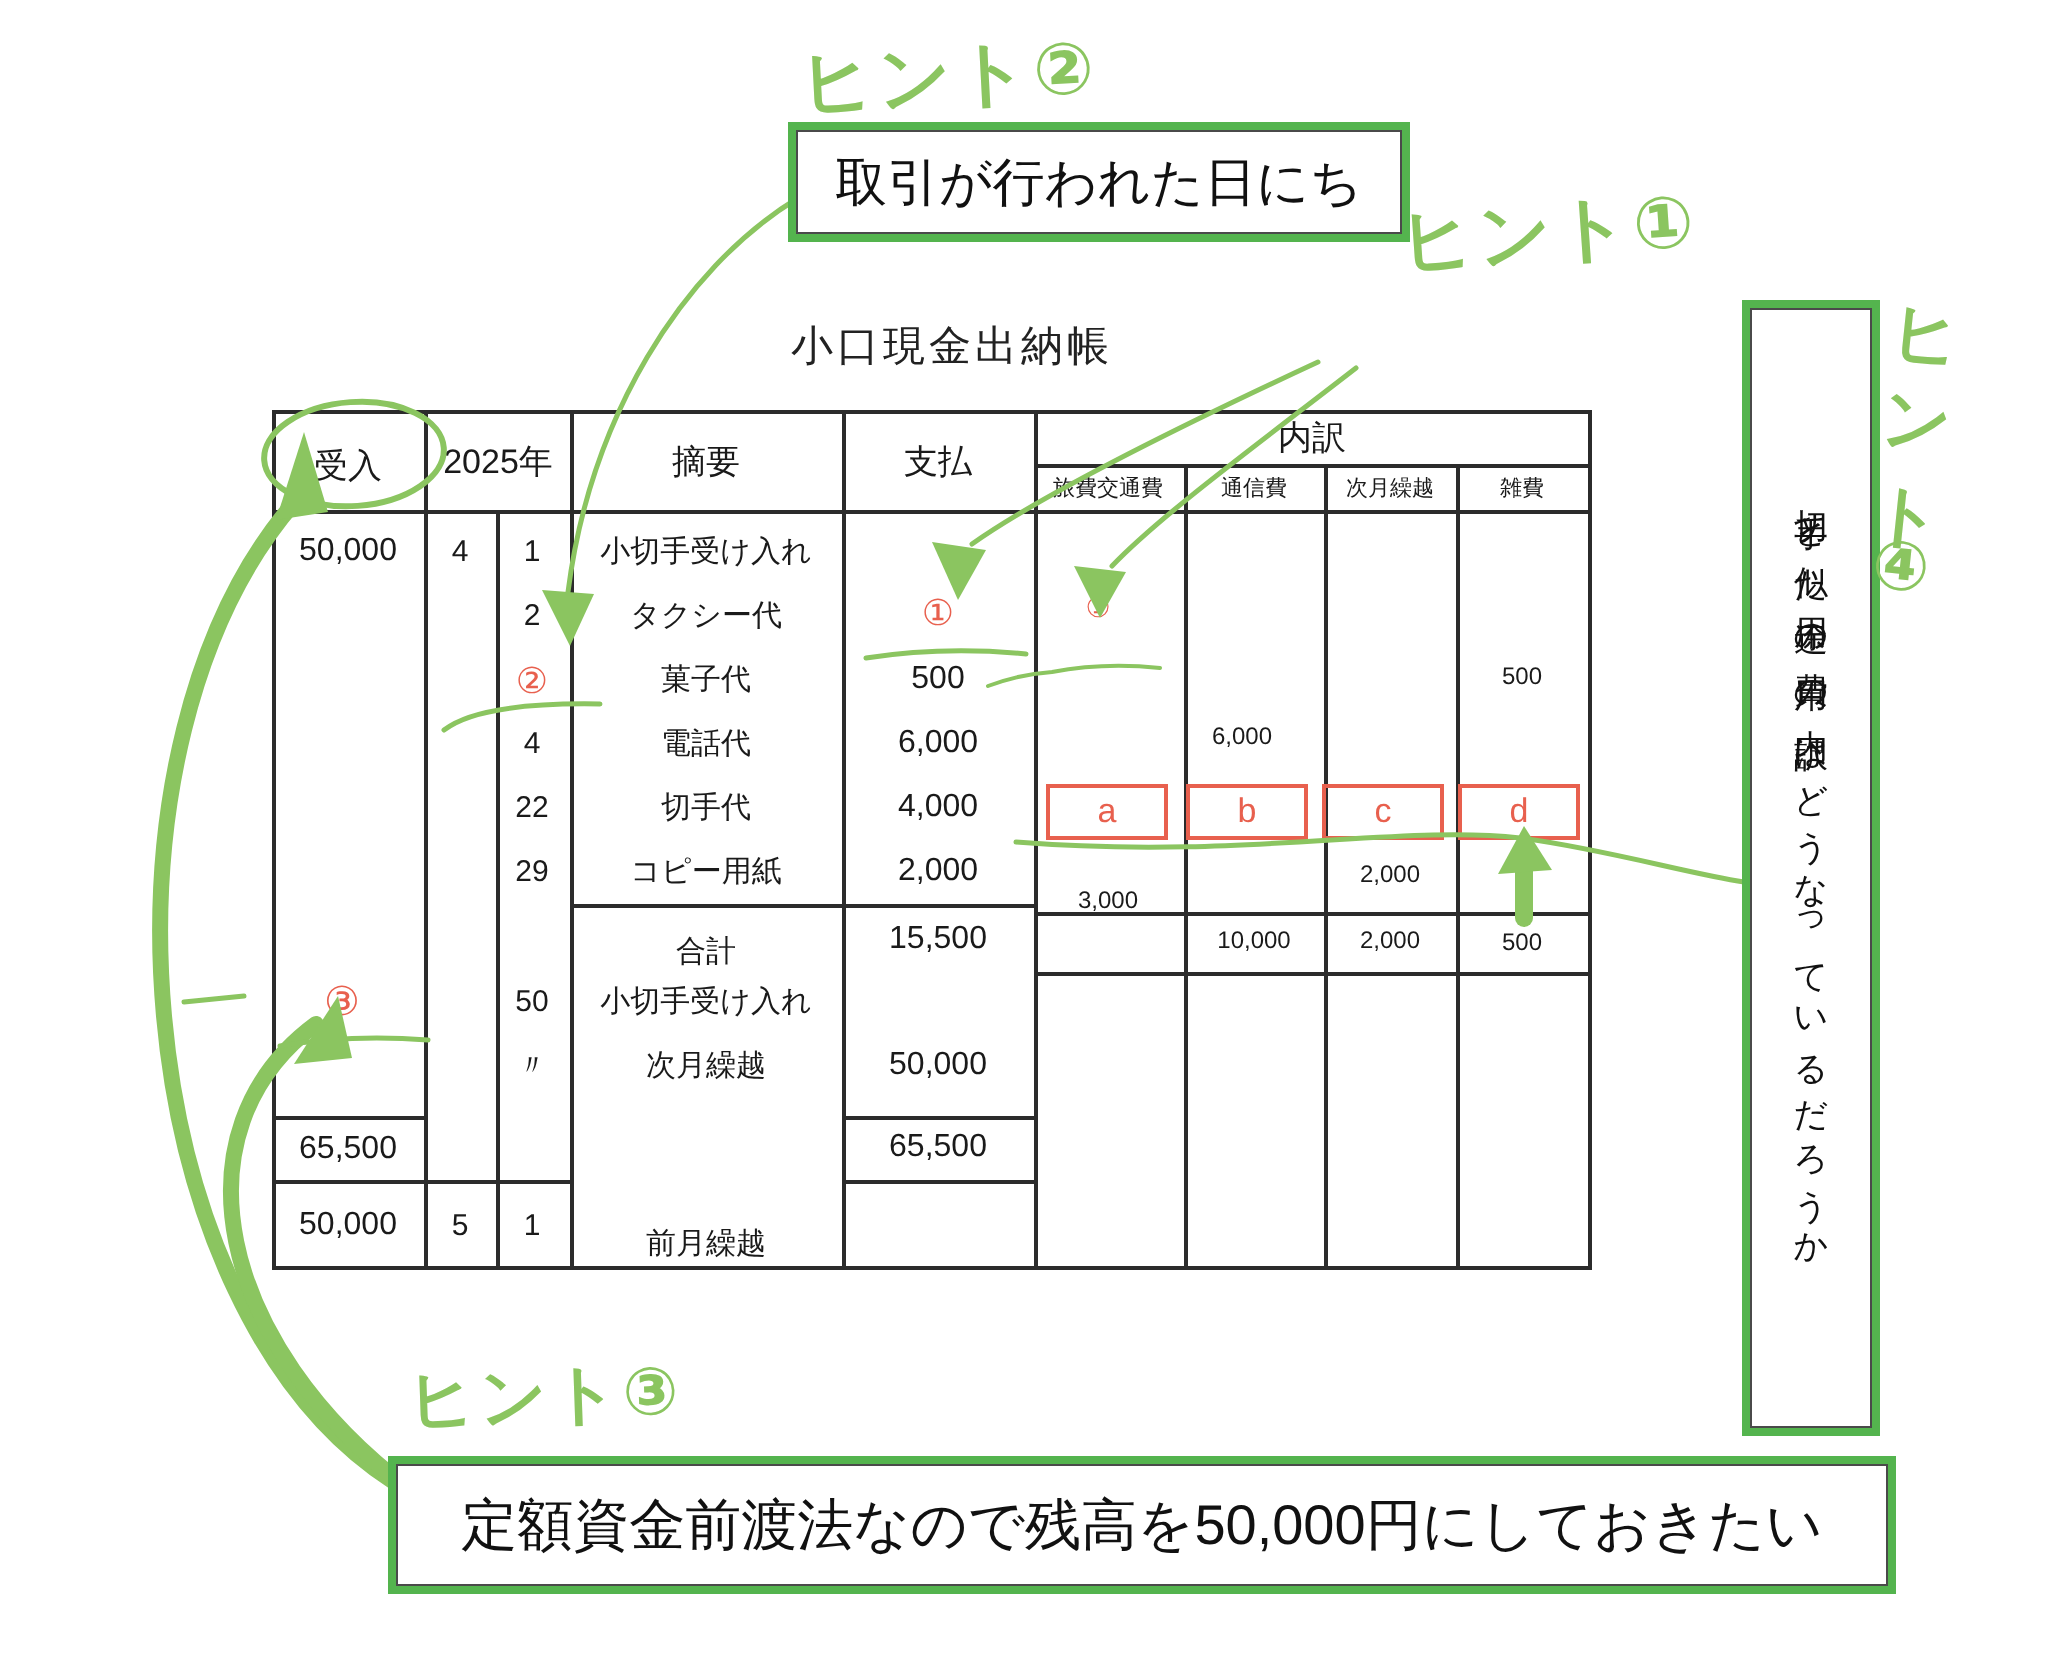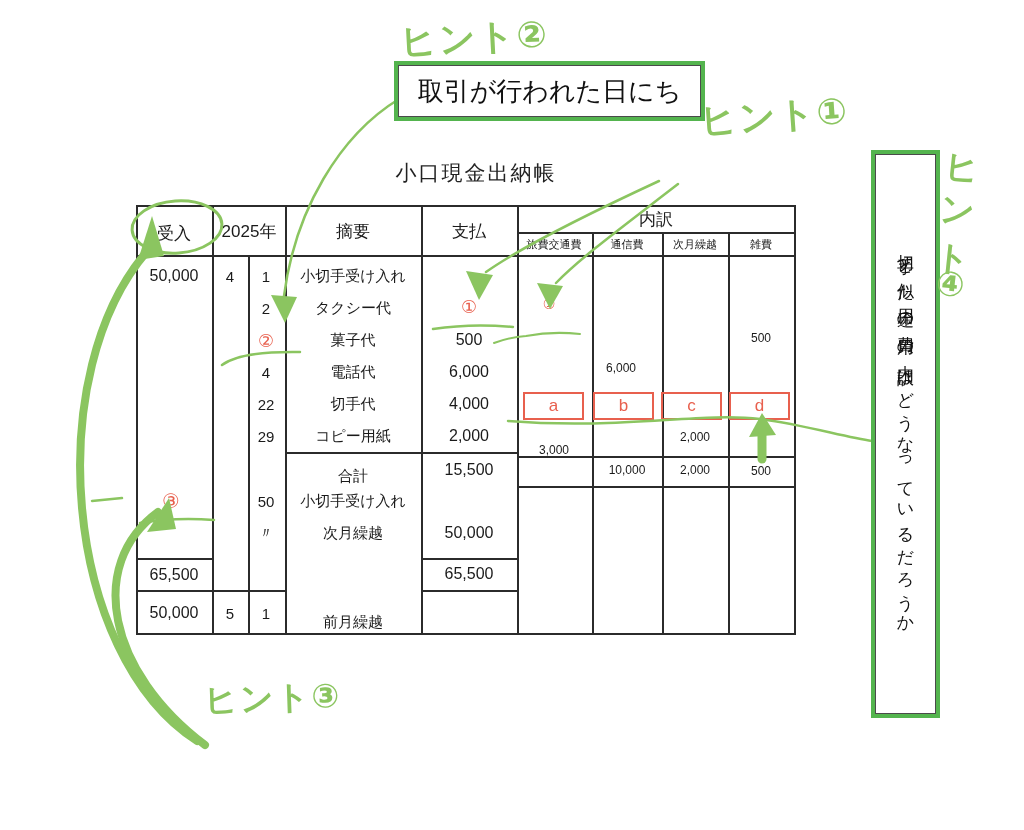--- a/index.html
+++ b/index.html
@@ -151,19 +151,22 @@
       <polygon points="749,437 762,413 776,435"></polygon>
     </g>
   </svg>
 
   <div class="callout" style="left:398px;top:65px;width:301px;height:50px;font-size:26px">
     <span>取引が行われた日にち</span>
   </div>
   <div class="callout vtext" style="left:875px;top:154px;width:59px;height:558px;font-size:17px;letter-spacing:3px">
     <span class="vtext">切手と似た用途の費用の内訳はどうなっているだろうか</span>
   </div>
+  <div class="callout" style="left:198px;top:732px;width:744px;height:59px;font-size:28px">
+    <span>定額資金前渡法なので残高を50,000円にしておきたい</span>
+  </div>
 
   <div class="hint" style="left:400px;top:14px;font-size:36px;transform:rotate(-3deg)">ヒント②</div>
   <div class="hint" style="left:700px;top:92px;font-size:36px;transform:rotate(-4deg)">ヒント①</div>
   <div class="hint" style="left:204px;top:676px;font-size:33px;transform:rotate(-2deg)">ヒント③</div>
   <div class="hint vtext" style="left:934px;top:130px;font-size:34px;transform:rotate(6deg);letter-spacing:6px">ヒント④</div>
 
 </div>
 
 </body></html>

